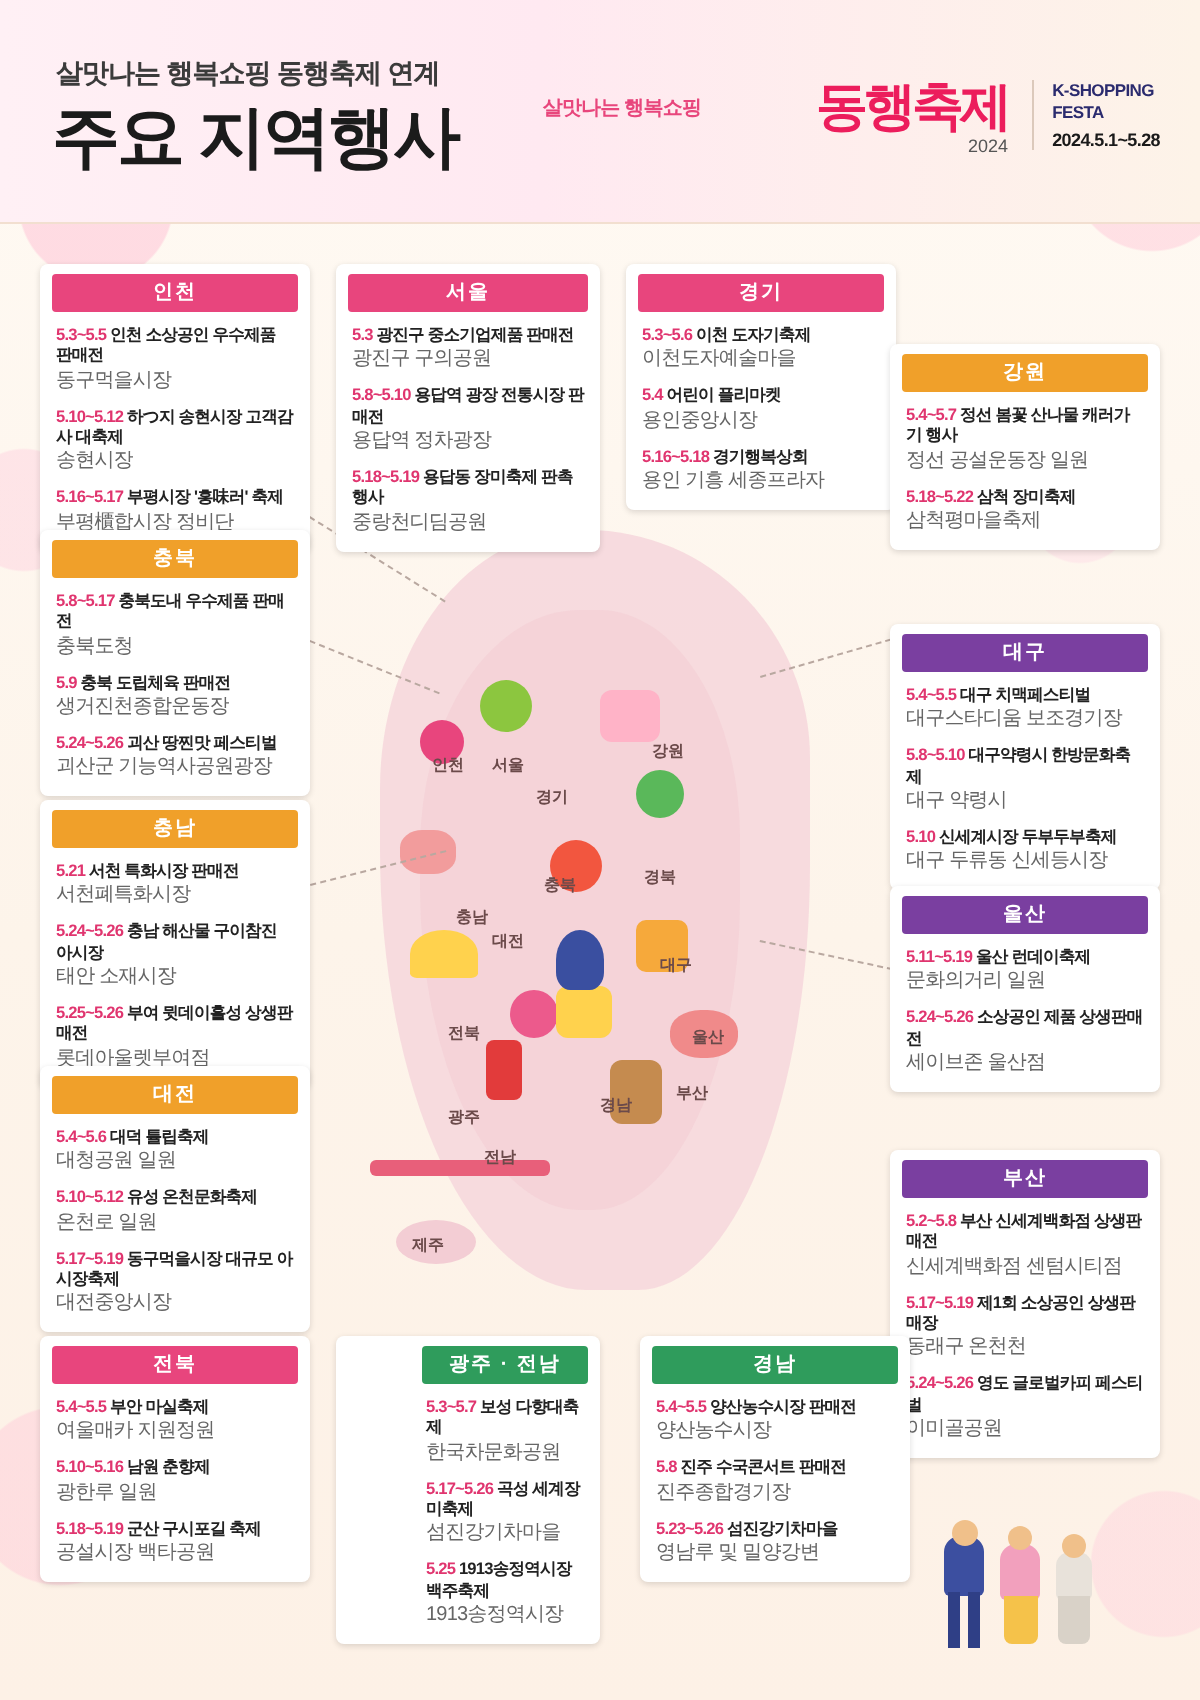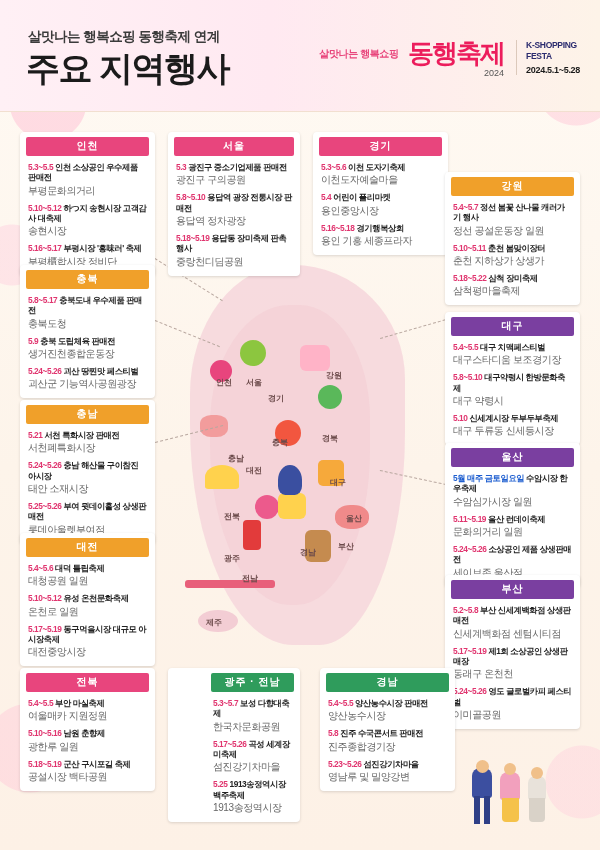--- a/index.html
+++ b/index.html
@@ -37,21 +37,21 @@
     font-size: 34px; font-weight: bold; color: #1b1b1b; letter-spacing: -1.5px;
   }
   .brand {
     position: absolute; right: 96px; top: 36px; text-align: right;
   }
   .brand-line1 { font-size: 10px; font-weight: bold; color: #e8467c; letter-spacing: -0.4px; display:inline-block; vertical-align: middle;}
   .brand-big {
     display: inline-block; vertical-align: middle; margin-left: 5px;
     font-size: 26px; font-weight: bold; letter-spacing: -2px; color: #1a1a1a;
   }
-  .brand-big .pink { color: #ec1d5c; }
+  .brand-big .pink { color: #ec1d5c; margin-left: 48px; }
   .brand-yr { font-size: 9px; color: #555; display:block; text-align:right; margin-top:-3px;}
   .kshop {
     position: absolute; right: 20px; top: 40px; text-align: left;
     border-left: 1px solid #dcc9bb; padding-left: 9px;
   }
   .kshop .k1 { font-size: 8.5px; font-weight: bold; color: #2b2b6e; line-height: 1.25; letter-spacing: -0.3px;}
   .kshop .k2 { font-size: 9px; font-weight: bold; color: #1a1a1a; margin-top: 4px; letter-spacing: -0.3px;}
 
   
   .map-area { position: absolute; left: 150px; top: 265px; width: 300px; height: 420px; }
@@ -172,21 +172,21 @@
   <div class="conn" style="left:155px; top:258px; width:80px; transform:rotate(32deg);"></div>
   <div class="conn" style="left:155px; top:320px; width:70px; transform:rotate(22deg);"></div>
   <div class="conn" style="left:155px; top:442px; width:70px; transform:rotate(-14deg);"></div>
   <div class="conn" style="left:380px; top:338px; width:68px; transform:rotate(-16deg);"></div>
   <div class="conn" style="left:380px; top:470px; width:68px; transform:rotate(12deg);"></div>
 
   <div class="card" style="left:20px; top:132px; width:135px;">
     <div class="card-title" style="background:#e8457d">인천</div>
     <div class="ev">
       <div class="ev-name"><span class="ev-date">5.3~5.5</span> <span>인천 소상공인 우수제품 판매전</span></div>
-      <div class="ev-place">부평문화의거리</div>
+      <div class="ev-place">동구먹을시장</div>
     </div>
     <div class="ev">
       <div class="ev-name"><span class="ev-date">5.10~5.12</span> <span>하つ지 송현시장 고객감사 대축제</span></div>
       <div class="ev-place">송현시장</div>
     </div>
     <div class="ev">
       <div class="ev-name"><span class="ev-date">5.16~5.17</span> <span>부평시장 '흥味러' 축제</span></div>
       <div class="ev-place">부평櫃합시장 정비단</div>
     </div>
   </div>
@@ -223,24 +223,20 @@
     </div>
   </div>
 
   <div class="card" style="left:445px; top:172px; width:135px;">
     <div class="card-title" style="background:#f0a02a">강원</div>
     <div class="ev">
       <div class="ev-name"><span class="ev-date">5.4~5.7</span> <span>정선 봄꽃 산나물 캐러가기 행사</span></div>
       <div class="ev-place">정선 공설운동장 일원</div>
     </div>
     <div class="ev">
-      <div class="ev-name"><span class="ev-date">5.10~5.11</span> <span>춘천 봄맞이장터</span></div>
-      <div class="ev-place">춘천 지하상가 상생가</div>
-    </div>
-    <div class="ev">
       <div class="ev-name"><span class="ev-date">5.18~5.22</span> <span>삼척 장미축제</span></div>
       <div class="ev-place">삼척평마을축제</div>
     </div>
   </div>
 
   <div class="card" style="left:20px; top:265px; width:135px;">
     <div class="card-title" style="background:#f0a02a">충북</div>
     <div class="ev">
       <div class="ev-name"><span class="ev-date">5.8~5.17</span> <span>충북도내 우수제품 판매전</span></div>
       <div class="ev-place">충북도청</div>
@@ -298,24 +294,20 @@
       <div class="ev-place">대구 약령시</div>
     </div>
     <div class="ev">
       <div class="ev-name"><span class="ev-date">5.10</span> <span>신세계시장 두부두부축제</span></div>
       <div class="ev-place">대구 두류동 신세등시장</div>
     </div>
   </div>
 
   <div class="card" style="left:445px; top:443px; width:135px;">
     <div class="card-title" style="background:#7a3fa0">울산</div>
-    <div class="ev">
-      <div class="ev-name"><span class="ev-date badge-blue">5월 매주 금토일요일</span> <span>수암시장 한우축제</span></div>
-      <div class="ev-place">수암심가시장 일원</div>
-    </div>
     <div class="ev">
       <div class="ev-name"><span class="ev-date">5.11~5.19</span> <span>울산 런데이축제</span></div>
       <div class="ev-place">문화의거리 일원</div>
     </div>
     <div class="ev">
       <div class="ev-name"><span class="ev-date">5.24~5.26</span> <span>소상공인 제품 상생판매전</span></div>
       <div class="ev-place">세이브존 울산점</div>
     </div>
   </div>
 

